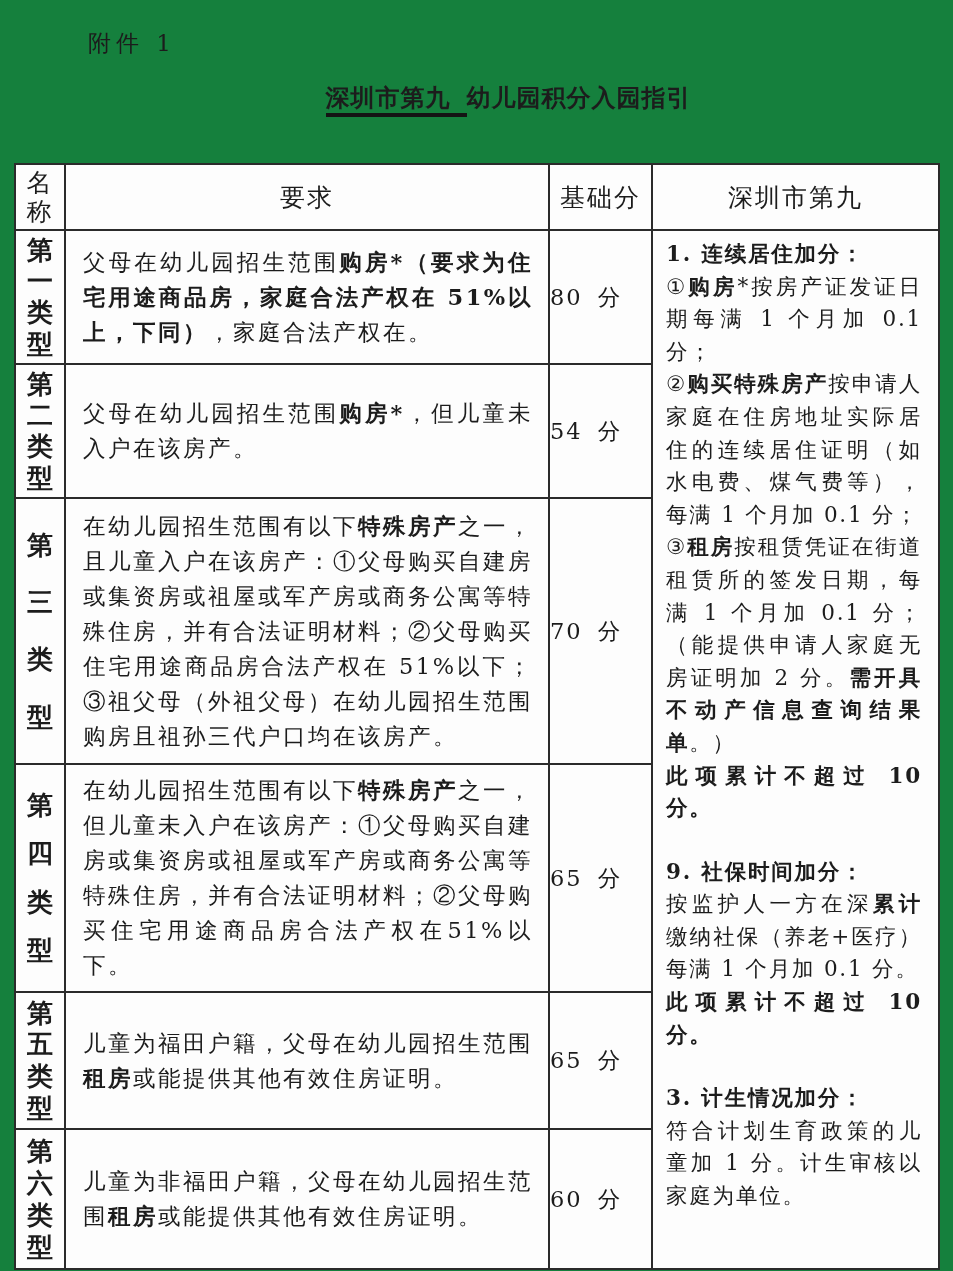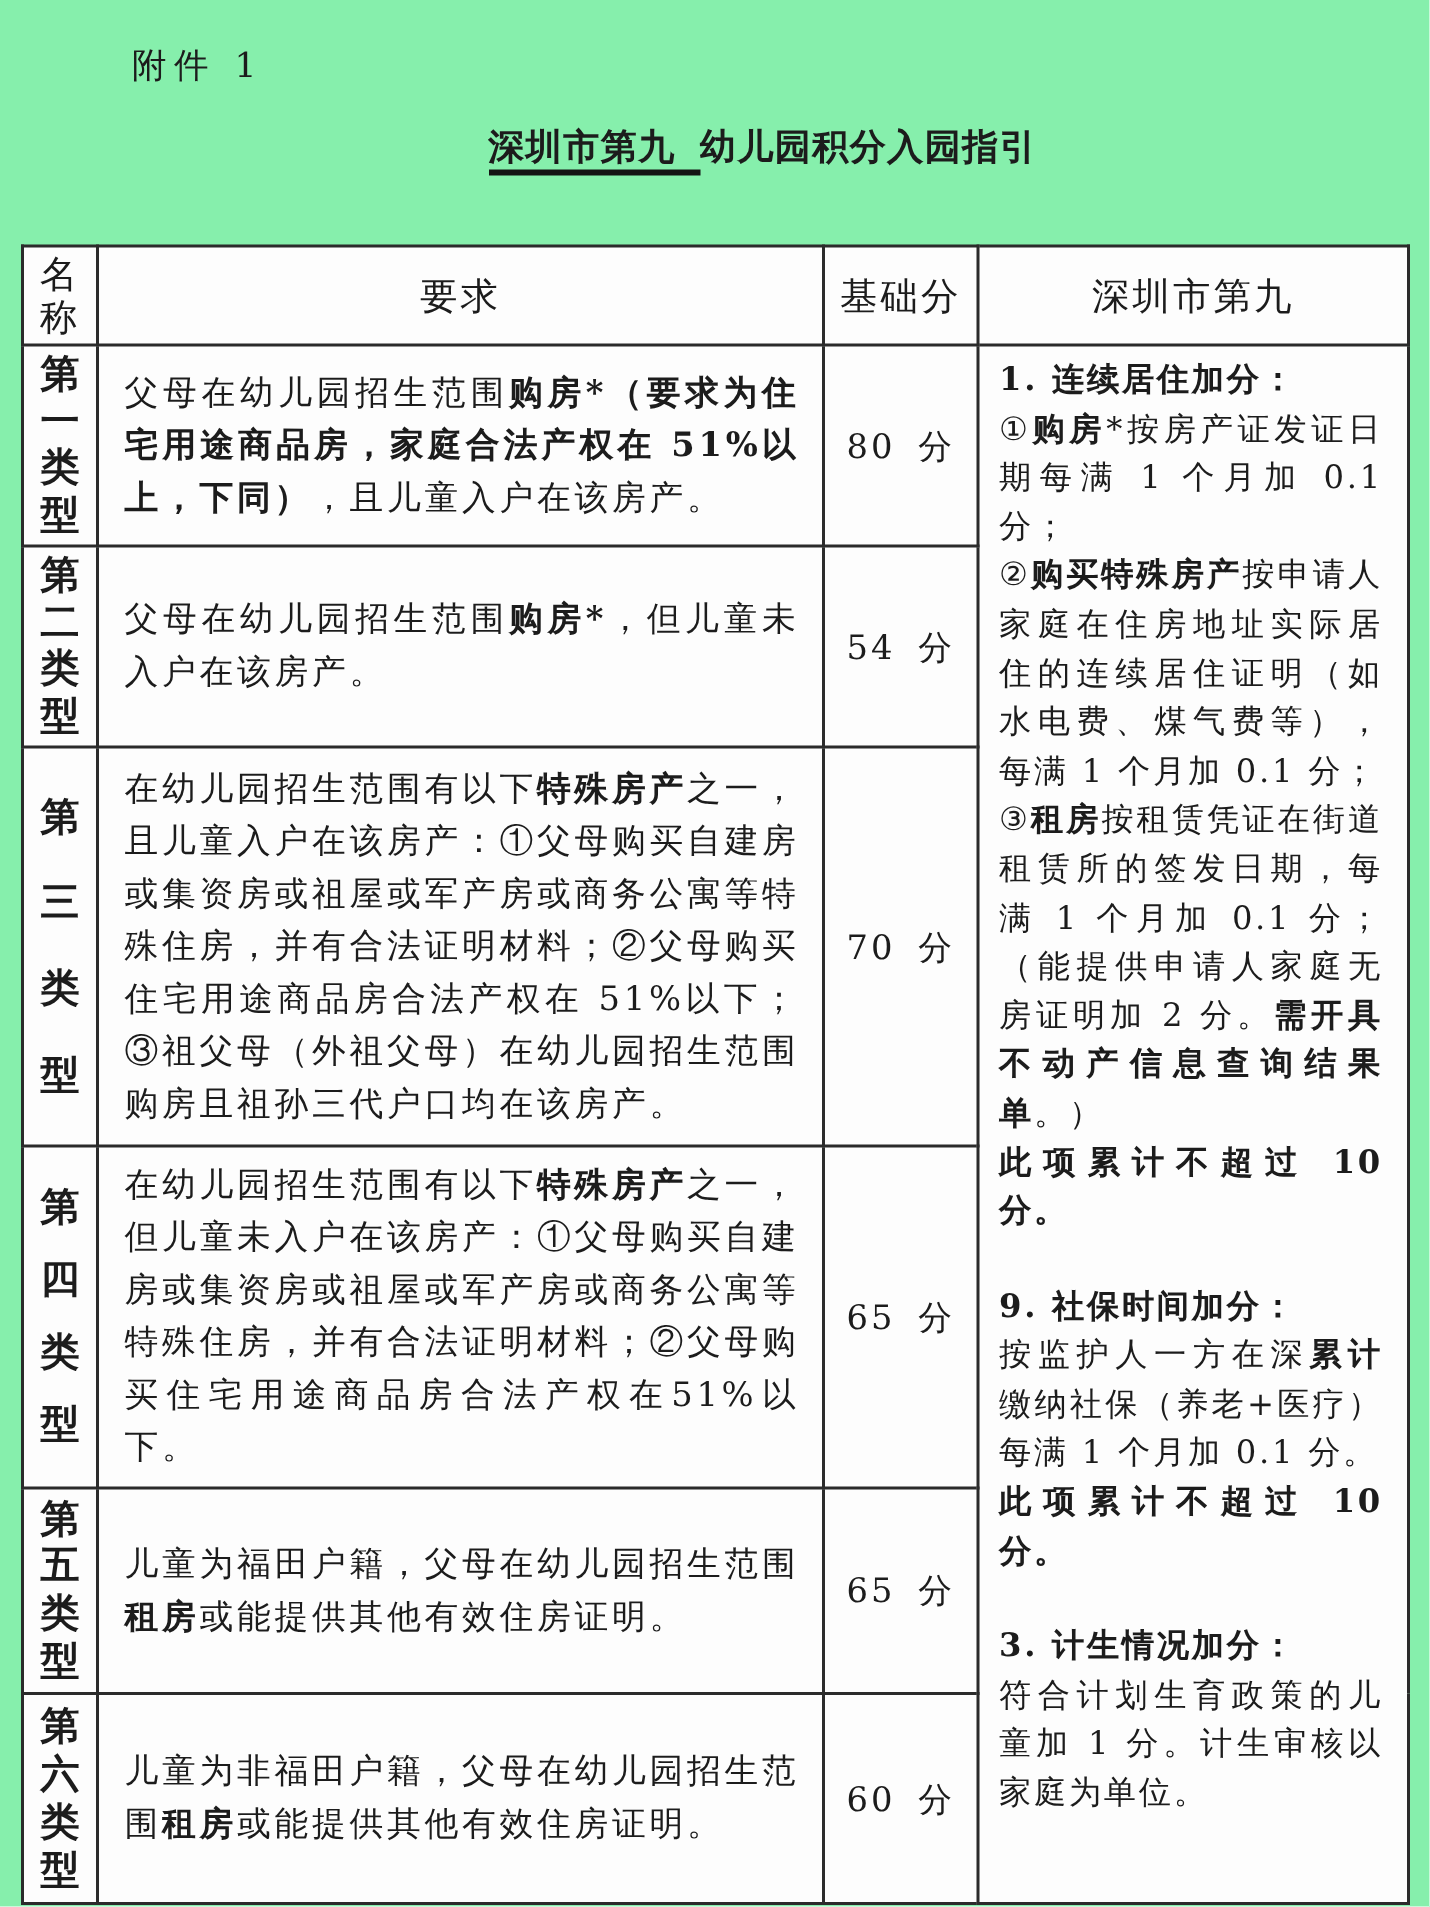--- a/index.html
+++ b/index.html
@@ -1,20 +1,20 @@
 <!DOCTYPE html>
 <html><head>
 <meta charset="utf-8">
 <style>
   * { margin:0; padding:0; box-sizing:border-box; }
   html,body { background:#ffffff; }
   .page {
     position:relative;
     width:953px; height:1271px;
-    background:#86efac;
+    background:#15803d;
     color:#1c1c1c;
     font-family:"DejaVu Serif","Liberation Serif",serif;
     overflow:hidden;
   }
   .attachment {
     position:absolute; left:88px; top:28px;
     font-size:23px; letter-spacing:5px;
   }
   .doc-title {
     position:absolute; left:0; right:0; top:82px;
@@ -56,21 +56,21 @@
   .vh137 { height:130px; }
   .vh140 { height:132px; }
 
   .req-cell {
     vertical-align:middle;
     font-size:22.5px; line-height:35px; letter-spacing:2.5px;
     padding:8px 15px 8px 17px;
     text-align:justify;
   }
   .score-cell {
-    text-align:center; vertical-align:middle;
+    text-align:left; vertical-align:middle;
     font-size:22.5px; letter-spacing:2px; word-spacing:6px;
   }
   .bonus-cell {
     vertical-align:top;
     font-size:21.5px; line-height:32.6px; letter-spacing:1.8px;
     padding:7px 16px 0 13px;
     text-align:justify;
   }
   .bonus-p { margin:0; }
   .bonus-p.gap { margin-top:31px; }
@@ -108,21 +108,21 @@
 
     <tr style="height:134px">
       <td class="name-cell">
         <div class="vchars vh134">
               <span>第</span>
               <span>一</span>
               <span>类</span>
               <span>型</span>
             </div>
       </td>
-      <td class="req-cell"><span>父母在幼儿园招生范围</span><span class="b">购房*（要求为住宅用途商品房，家庭合法产权在 51%以上，下同）</span><span>，且儿童入户在该房产。</span></td>
+      <td class="req-cell"><span>父母在幼儿园招生范围</span><span class="b">购房*（要求为住宅用途商品房，家庭合法产权在 51%以上，下同）</span><span>，家庭合法产权在。</span></td>
       <td class="score-cell">80 分</td>
       <td class="bonus-cell" rowspan="6">
         <p class="bonus-p"><span class="b">1. 连续居住加分：</span></p>
         <p class="bonus-p"><span>①</span><span class="b">购房</span><span>*按房产证发证日期每满 1 个月加 0.1 分；</span></p>
         <p class="bonus-p"><span>②</span><span class="b">购买特殊房产</span><span>按申请人家庭在住房地址实际居住的连续居住证明（如水电费、煤气费等），每满 1 个月加 0.1 分；</span></p>
         <p class="bonus-p"><span>③</span><span class="b">租房</span><span>按租赁凭证在街道租赁所的签发日期，每满 1 个月加 0.1 分；（能提供申请人家庭无房证明加 2 分。</span><span class="b">需开具不动产信息查询结果单</span><span>。）</span></p>
         <p class="bonus-p"><span class="b">此项累计不超过 10 分。</span></p>
         <p class="bonus-p gap"><span class="b">9. 社保时间加分：</span></p>
         <p class="bonus-p"><span>按监护人一方在深</span><span class="b">累计</span><span>缴纳社保（养老+医疗）每满 1 个月加 0.1 分。</span></p>
         <p class="bonus-p"><span class="b">此项累计不超过 10 分。</span></p>

